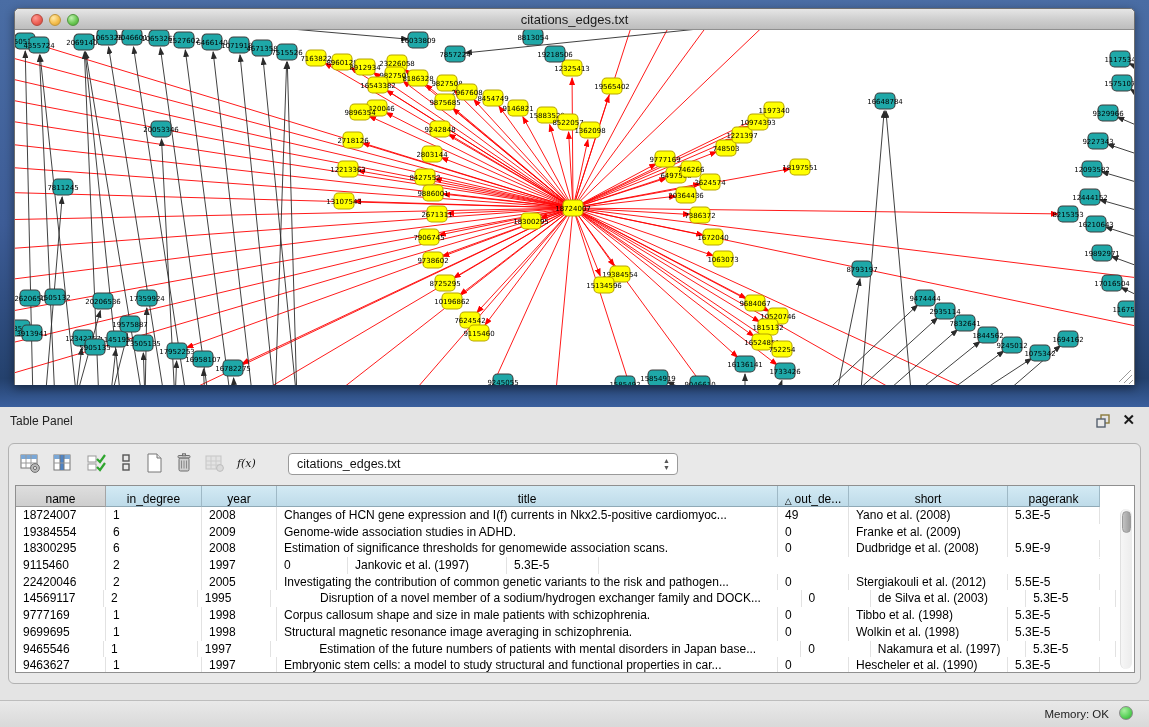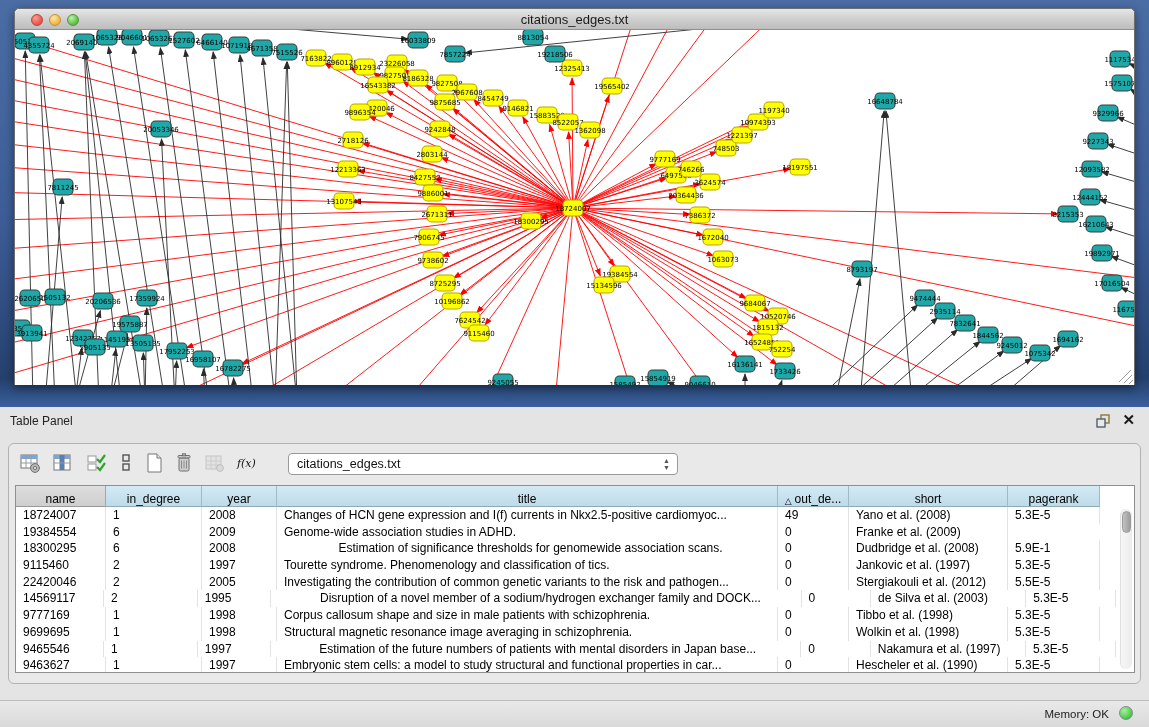--- a/index.html
+++ b/index.html
@@ -809,30 +809,29 @@
               <div class="tcell" style="width: 75px;">2009</div>
               <div class="tcell" style="width: 501px;">Genome-wide association studies in ADHD.</div>
               <div class="tcell" style="width: 71px;">0</div>
               <div class="tcell" style="width: 159px;">Franke et al. (2009)</div>
               <div class="tcell" style="width: 92px; margin-top: 34px;">5.6E-5</div>
             </div>
             <div class="trow">
               <div class="tcell" style="width: 90px;">18300295</div>
               <div class="tcell" style="width: 96px;">6</div>
               <div class="tcell" style="width: 75px;">2008</div>
-              <div class="tcell" style="width: 501px; text-align: center;">Estimation of significance thresholds for genomewide association scans.</div>
+              <div class="tcell" style="width: 501px;">Estimation of significance thresholds for genomewide association scans.</div>
               <div class="tcell" style="width: 71px;">0</div>
               <div class="tcell" style="width: 159px;">Dudbridge et al. (2008)</div>
-              <div class="tcell" style="width: 92px;">5.9E-1</div>
+              <div class="tcell" style="width: 92px;">5.9E-9</div>
             </div>
             <div class="trow">
               <div class="tcell" style="width: 90px;">9115460</div>
               <div class="tcell" style="width: 96px;">2</div>
               <div class="tcell" style="width: 75px;">1997</div>
-              <div class="tcell" style="width: 501px;">Tourette syndrome. Phenomenology and classification of tics.</div>
               <div class="tcell" style="width: 71px;">0</div>
               <div class="tcell" style="width: 159px;">Jankovic et al. (1997)</div>
               <div class="tcell" style="width: 92px;">5.3E-5</div>
             </div>
             <div class="trow">
               <div class="tcell" style="width: 90px;">22420046</div>
               <div class="tcell" style="width: 96px;">2</div>
               <div class="tcell" style="width: 75px;">2005</div>
               <div class="tcell" style="width: 501px;">Investigating the contribution of common genetic variants to the risk and pathogen...</div>
               <div class="tcell" style="width: 71px;">0</div>

